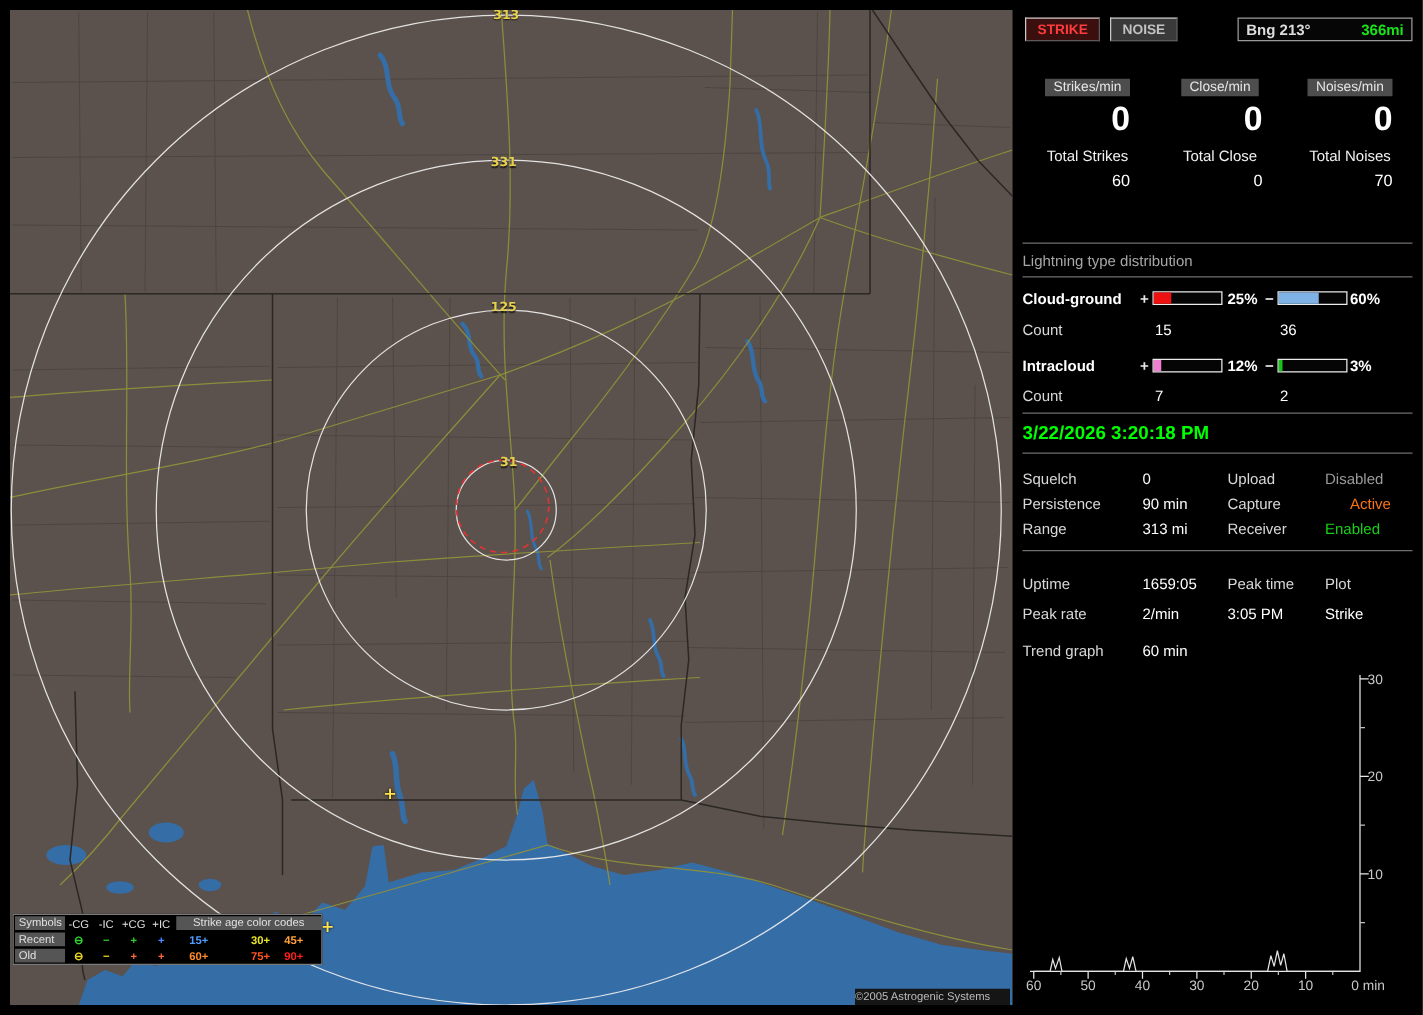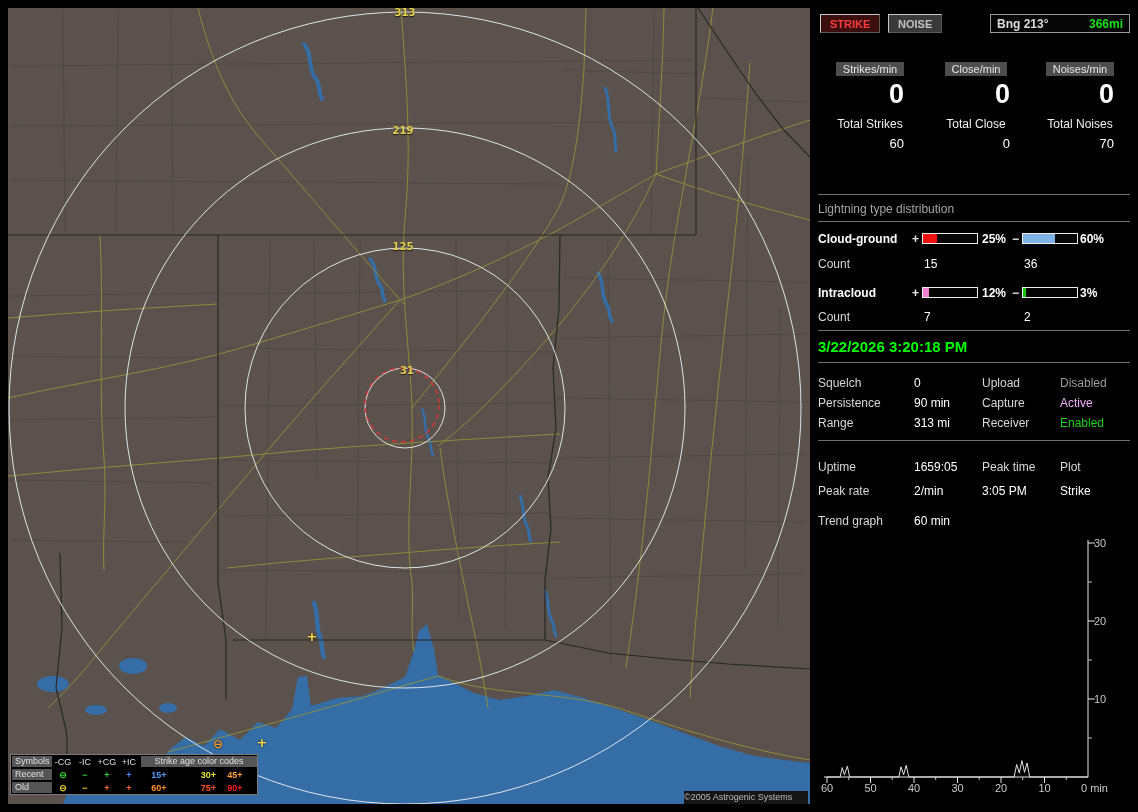--- a/index.html
+++ b/index.html
@@ -4,21 +4,21 @@
 <style>
 *{box-sizing:border-box;margin:0;padding:0}
 html,body{width:1138px;height:812px}
 body{background:#000;font-family:"Liberation Sans",sans-serif;position:relative;overflow:hidden}
 
 .map{position:absolute;left:8px;top:8px;width:802px;height:796px;overflow:hidden;background:#5b524d}
 .map svg{position:absolute;left:0;top:0}
 .ring-label{position:absolute;transform:translateX(-50%);font:600 10px "DejaVu Sans",sans-serif;color:#e6d14c;text-shadow:0 1px 1px rgba(0,0,0,.7)}
 .strike{position:absolute;transform:translate(-50%,-50%);font:bold 13px "DejaVu Sans",sans-serif;text-shadow:0 0 2px #000}
 .strike.small{font-size:12px}
-.legend{position:absolute;left:2px;top:746px;width:248px;background:#000;border:1px solid #7a7a7a;font-size:9px;color:#e0e0e0}
+.legend{position:absolute;left:2px;top:723px;width:248px;background:#000;border:1px solid #7a7a7a;font-size:9px;color:#e0e0e0}
 .lg-row{display:flex;align-items:center;height:13px}
 .lg-chip{background:#555;padding:0 3px;height:11px;line-height:11px;margin-left:1px;white-space:nowrap}
 .lg-lab{width:40px}
 .lg-sym,.lg-colhead{width:22px;text-align:center}
 .lg-sym{font-weight:bold}
 .lg-agehead{flex:1;text-align:center}
 .lg-age{width:38px;text-align:center;font-weight:bold}
 .map-copy{position:absolute;left:676px;top:783px;width:124px;height:13px;background:#151515;color:#bcbcbc;font-size:9px;line-height:13px;}
 
 .panel{position:absolute;left:818px;top:8px;width:314px;height:796px;color:#dcdcdc;font-size:12px}
@@ -115,21 +115,21 @@
     <g stroke="#f2f2f2" stroke-width="1" fill="none" opacity="0.9">
       <circle cx="397" cy="400" r="40"></circle>
       <circle cx="397" cy="400" r="160"></circle>
       <circle cx="397" cy="400" r="280"></circle>
       <circle cx="397" cy="400" r="396"></circle>
     </g>
     <circle cx="394" cy="397" r="37" stroke="#e23232" stroke-width="1.3" stroke-dasharray="5 4" fill="none"></circle>
   </svg>
 
   <span class="ring-label" style="left:397px;top:-1px">313</span>
-  <span class="ring-label" style="left:395px;top:117px">219</span>
+  <span class="ring-label" style="left:395px;top:117px">331</span>
   <span class="ring-label" style="left:395px;top:233px">125</span>
   <span class="ring-label" style="left:399px;top:357px">31</span>
 
   <span class="strike" style="left: 304px; top: 628px; color: rgb(255, 226, 74);">+</span>
   <span class="strike" style="left: 254px; top: 734px; color: rgb(255, 226, 74);">+</span>
   <span class="strike small" style="left: 210px; top: 736px; color: rgb(255, 154, 42);">⊖</span>
 
   <div class="legend">
     <div class="lg-row">
       <span class="lg-chip lg-lab">Symbols</span>
@@ -238,21 +238,21 @@
   <div class="drow" style="top:368px">
     <span class="c0 lab">Squelch</span>
     <span class="c1 val">0</span>
     <span class="c2 lab">Upload</span>
     <span class="c3" style="color: rgb(154, 154, 154);">Disabled</span>
   </div>
   <div class="drow" style="top:388px">
     <span class="c0 lab">Persistence</span>
     <span class="c1 val">90 min</span>
     <span class="c2 lab">Capture</span>
-    <span class="c3" style="color: #f0abfc;">Active</span>
+    <span class="c3" style="color: #f97316; margin-left: 20px;">Active</span>
   </div>
   <div class="drow" style="top:408px">
     <span class="c0 lab">Range</span>
     <span class="c1 val">313 mi</span>
     <span class="c2 lab">Receiver</span>
     <span class="c3" style="color: rgb(24, 208, 24);">Enabled</span>
   </div>
 
   <div class="hr" style="top:432px"></div>
 

